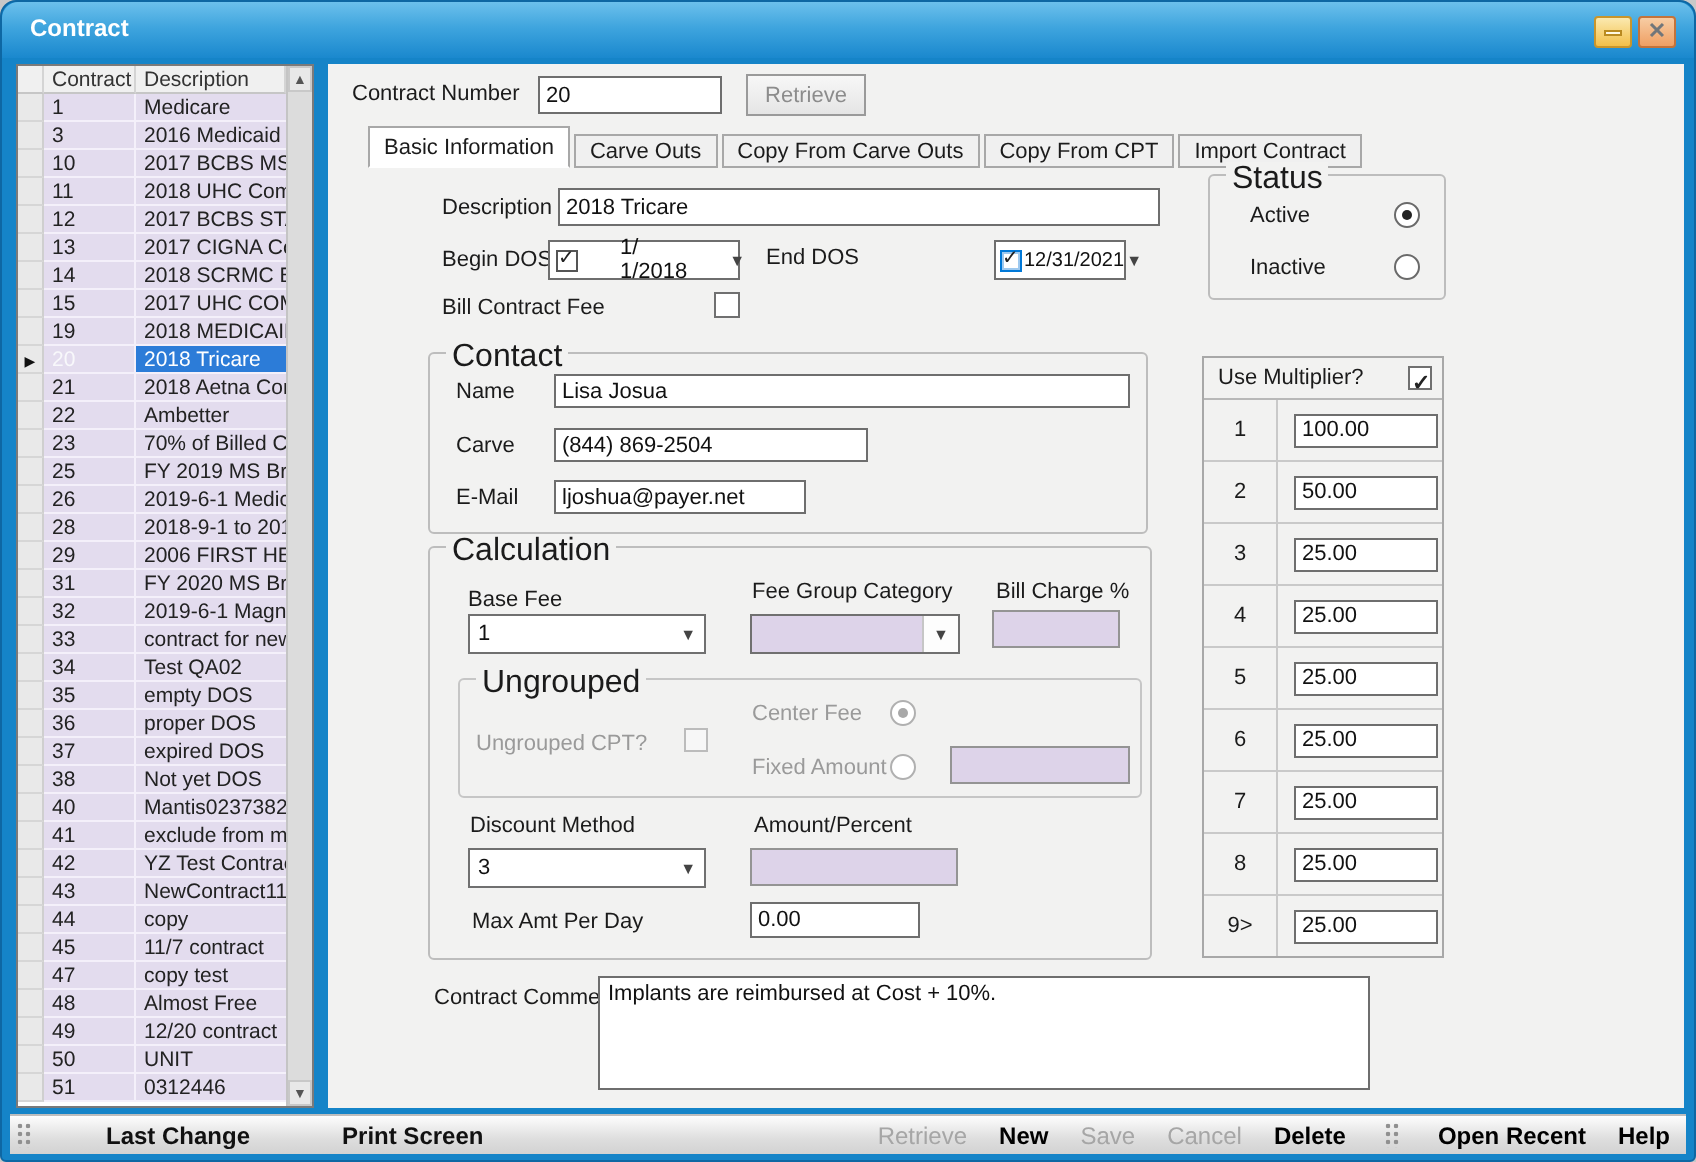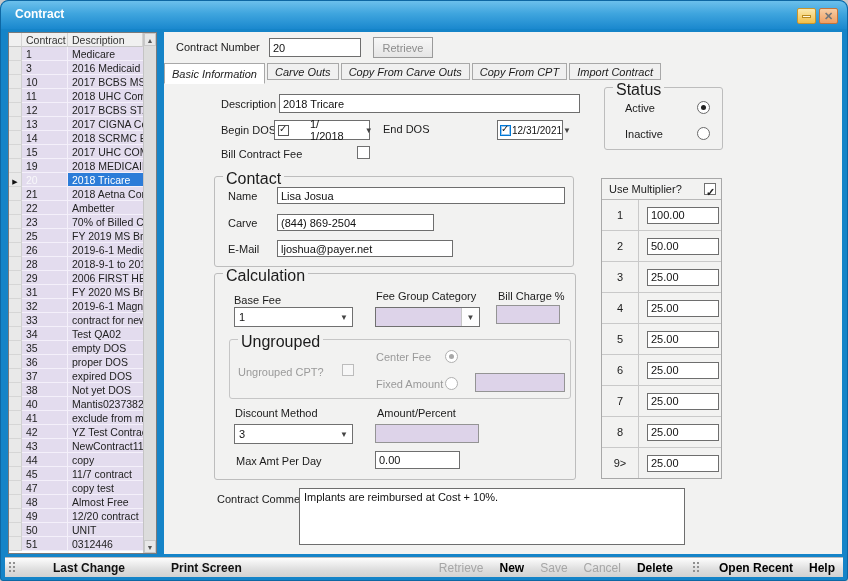--- a/index.html
+++ b/index.html
@@ -43,21 +43,21 @@
   .sb-track{flex:1;}
   
   .right-panel{position:absolute;left:163px;top:31px;width:678px;height:522px;background:#f2f2f1;}
   .lbl{position:absolute;font-size:11px;color:#1b1b1b;white-space:nowrap;}
   .lbl.dis{color:#9a9a9a;}
   .txt{position:absolute;border:1px solid #6e6e6e;background:#fff;font-size:11px;padding:1px 3px;color:#111;}
   input.txt{outline:none;}
   .btn-retrieve{position:absolute;left:209px;top:5px;width:60px;height:21px;
                 background:linear-gradient(#f7f7f7,#e5e5e5);border:1px solid #9a9a9a;
                 color:#8c8c8c;font-size:11px;}
-  .tabs{position:absolute;left:0;top:31px;display:flex;font-style:italic;}
+  .tabs{position:absolute;left:20px;top:31px;display:flex;align-items:flex-end;}
   .tab{height:17px;line-height:17px;padding:0 7px;font-size:11px;color:#1b1b1b;background:#f0f0f0;
        border:1px solid #a8a8a8;margin-right:2px;white-space:nowrap;}
   .tab.active{height:21px;line-height:21px;background:#fff;border-bottom:1px solid #fff;}
   .groupbox{position:absolute;border:1px solid #bdbdbd;border-radius:3px;}
   .legend{position:absolute;top:-7px;left:8px;background:#f2f2f1;padding:0 3px;font-size:16px;color:#1b1b1b;}
   .checkbox{position:absolute;width:13px;height:13px;background:#fff;border:1px solid #707070;}
   .checkbox.checked::after{content:"✓";position:absolute;left:1px;top:-2px;font-size:11px;font-weight:700;color:#222;}
   .checkbox.dis{border-color:#bcbcbc;background:#f7f7f7;}
   .radio{position:absolute;width:13px;height:13px;border:1px solid #6a6a6a;border-radius:50%;background:#fff;}
   .radio.checked::after{content:"";position:absolute;left:3px;top:3px;width:5px;height:5px;border-radius:50%;background:#222;}
@@ -352,21 +352,21 @@
       <div class="radio" style="left:92px;top:39px"></div>
     </div>
 
     <div class="groupbox" style="left:50px;top:144px;width:360px;height:91px">
       <span class="legend">Contact</span>
       <span class="lbl" style="left:13px;top:13px">Name</span>
       <input class="txt" style="left: 62px; top: 10px; width: 288px; height: 17px;" value="Lisa Josua">
       <span class="lbl" style="left:13px;top:40px">Carve</span>
       <input class="txt" style="left: 62px; top: 37px; width: 157px; height: 17px;" value="(844) 869-2504">
       <span class="lbl" style="left:13px;top:66px">E-Mail</span>
-      <input class="txt" style="left: 62px; top: 63px; width: 176px; height: 17px;" value="ljoshua@payer.net">
+      <input class="txt" style="left: 62px; top: 63px; width: 126px; height: 17px;" value="ljoshua@payer.net">
     </div>
 
     <div class="groupbox" style="left:50px;top:241px;width:362px;height:207px">
       <span class="legend">Calculation</span>
 
       <span class="lbl" style="left:19px;top:20px">Base Fee</span>
       <div class="combo" style="left:19px;top:33px;width:119px;height:20px">
         <span>1</span>
         <span class="chev">▼</span>
       </div>

